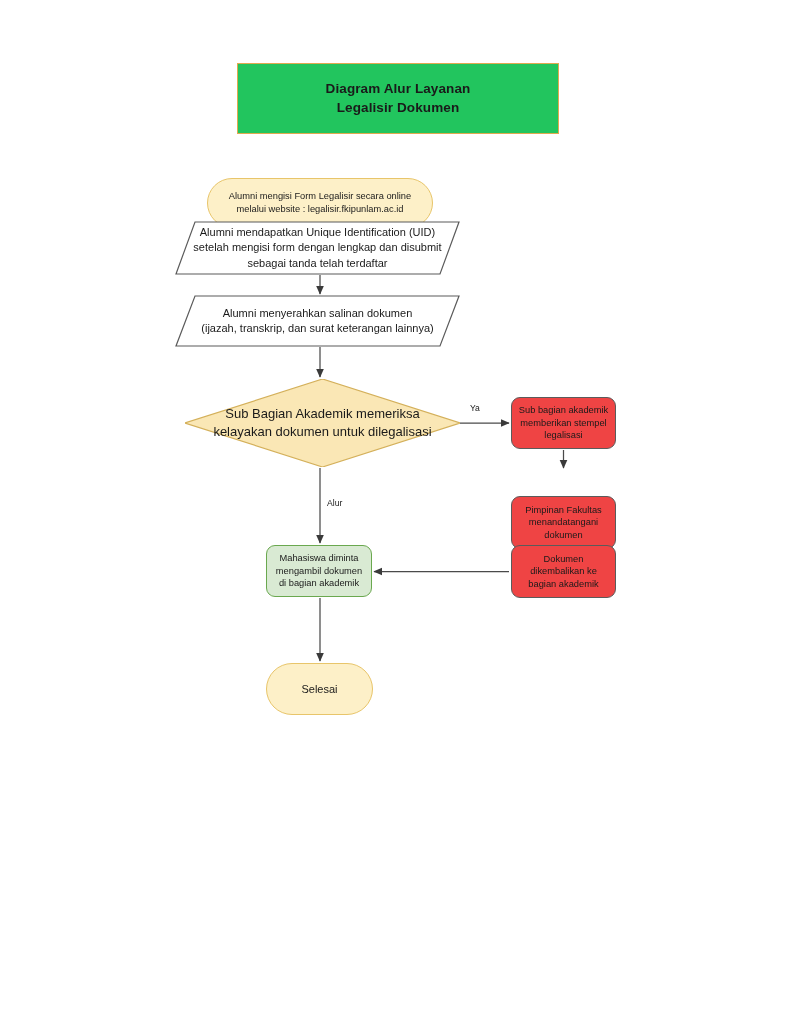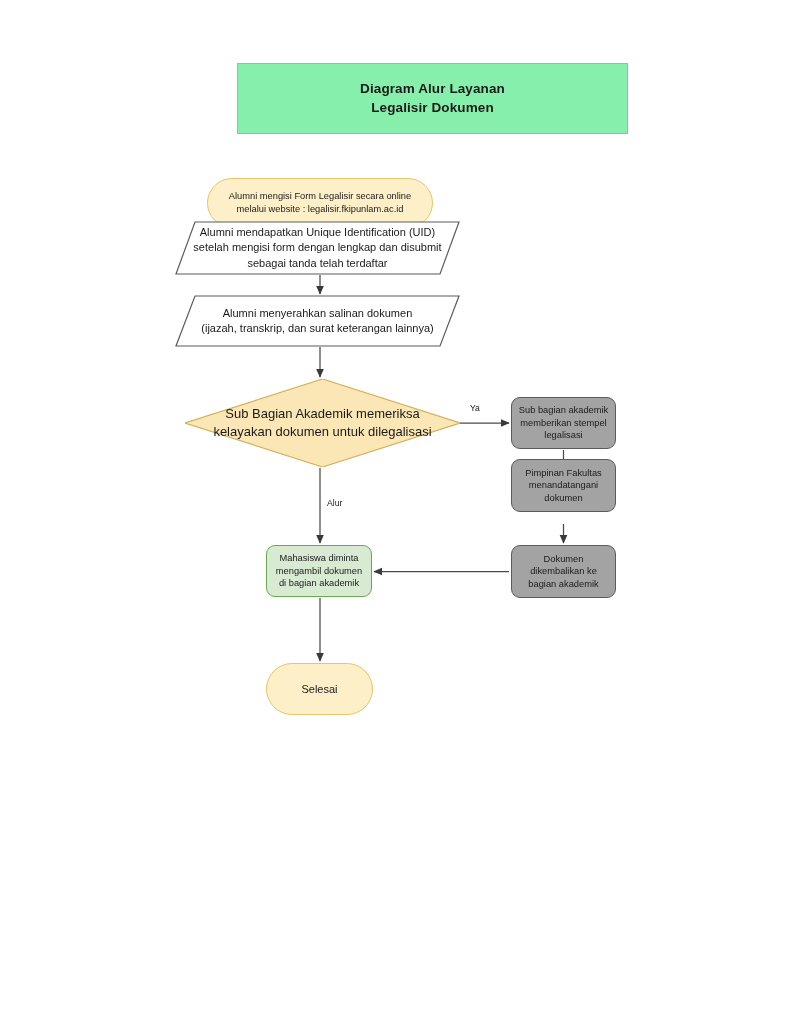--- a/index.html
+++ b/index.html
@@ -30,23 +30,23 @@
     justify-content: center;
     text-align: center;
     color: #1a1a1a;
     line-height: 1.35;
     white-space: pre-line;
   }
   
   #title-banner {
     left: 237px;
     top: 63px;
-    width: 391px;
+    width: 322px;
     height: 71px;
-    background: #86efac;
+    background: #22c55e;
     border: 1px solid #e0a94f;
     font-size: 13.5px;
     font-weight: bold;
     letter-spacing: .1px;
   }
   
   .terminator {
     background: #fdf0c8;
     border: 1px solid #e8c56a;
     border-radius: 999px;
@@ -116,27 +116,27 @@
     align-items: center;
     justify-content: center;
     text-align: center;
     white-space: pre-line;
     font-size: 13px;
     color: #1a1a1a;
     line-height: 1.4;
   }
   
   .process {
-    background: #a3a3a3;
+    background: #ef4444;
     border: 1px solid #5b5b5b;
     border-radius: 9px;
     font-size: 9.3px;
   }
   #proc-stamp   { left: 511px; top: 397px; width: 105px; height: 52px; }
-  #proc-sign    { left: 511px; top: 459px; width: 105px; height: 53px; }
+  #proc-sign    { left: 511px; top: 496px; width: 105px; height: 53px; }
   #proc-return  { left: 511px; top: 545px; width: 105px; height: 53px; }
   
   #proc-pickup {
     left: 266px;
     top: 545px;
     width: 106px;
     height: 52px;
     background: #d9ead3;
     border: 1px solid #6aa84f;
     border-radius: 9px;

